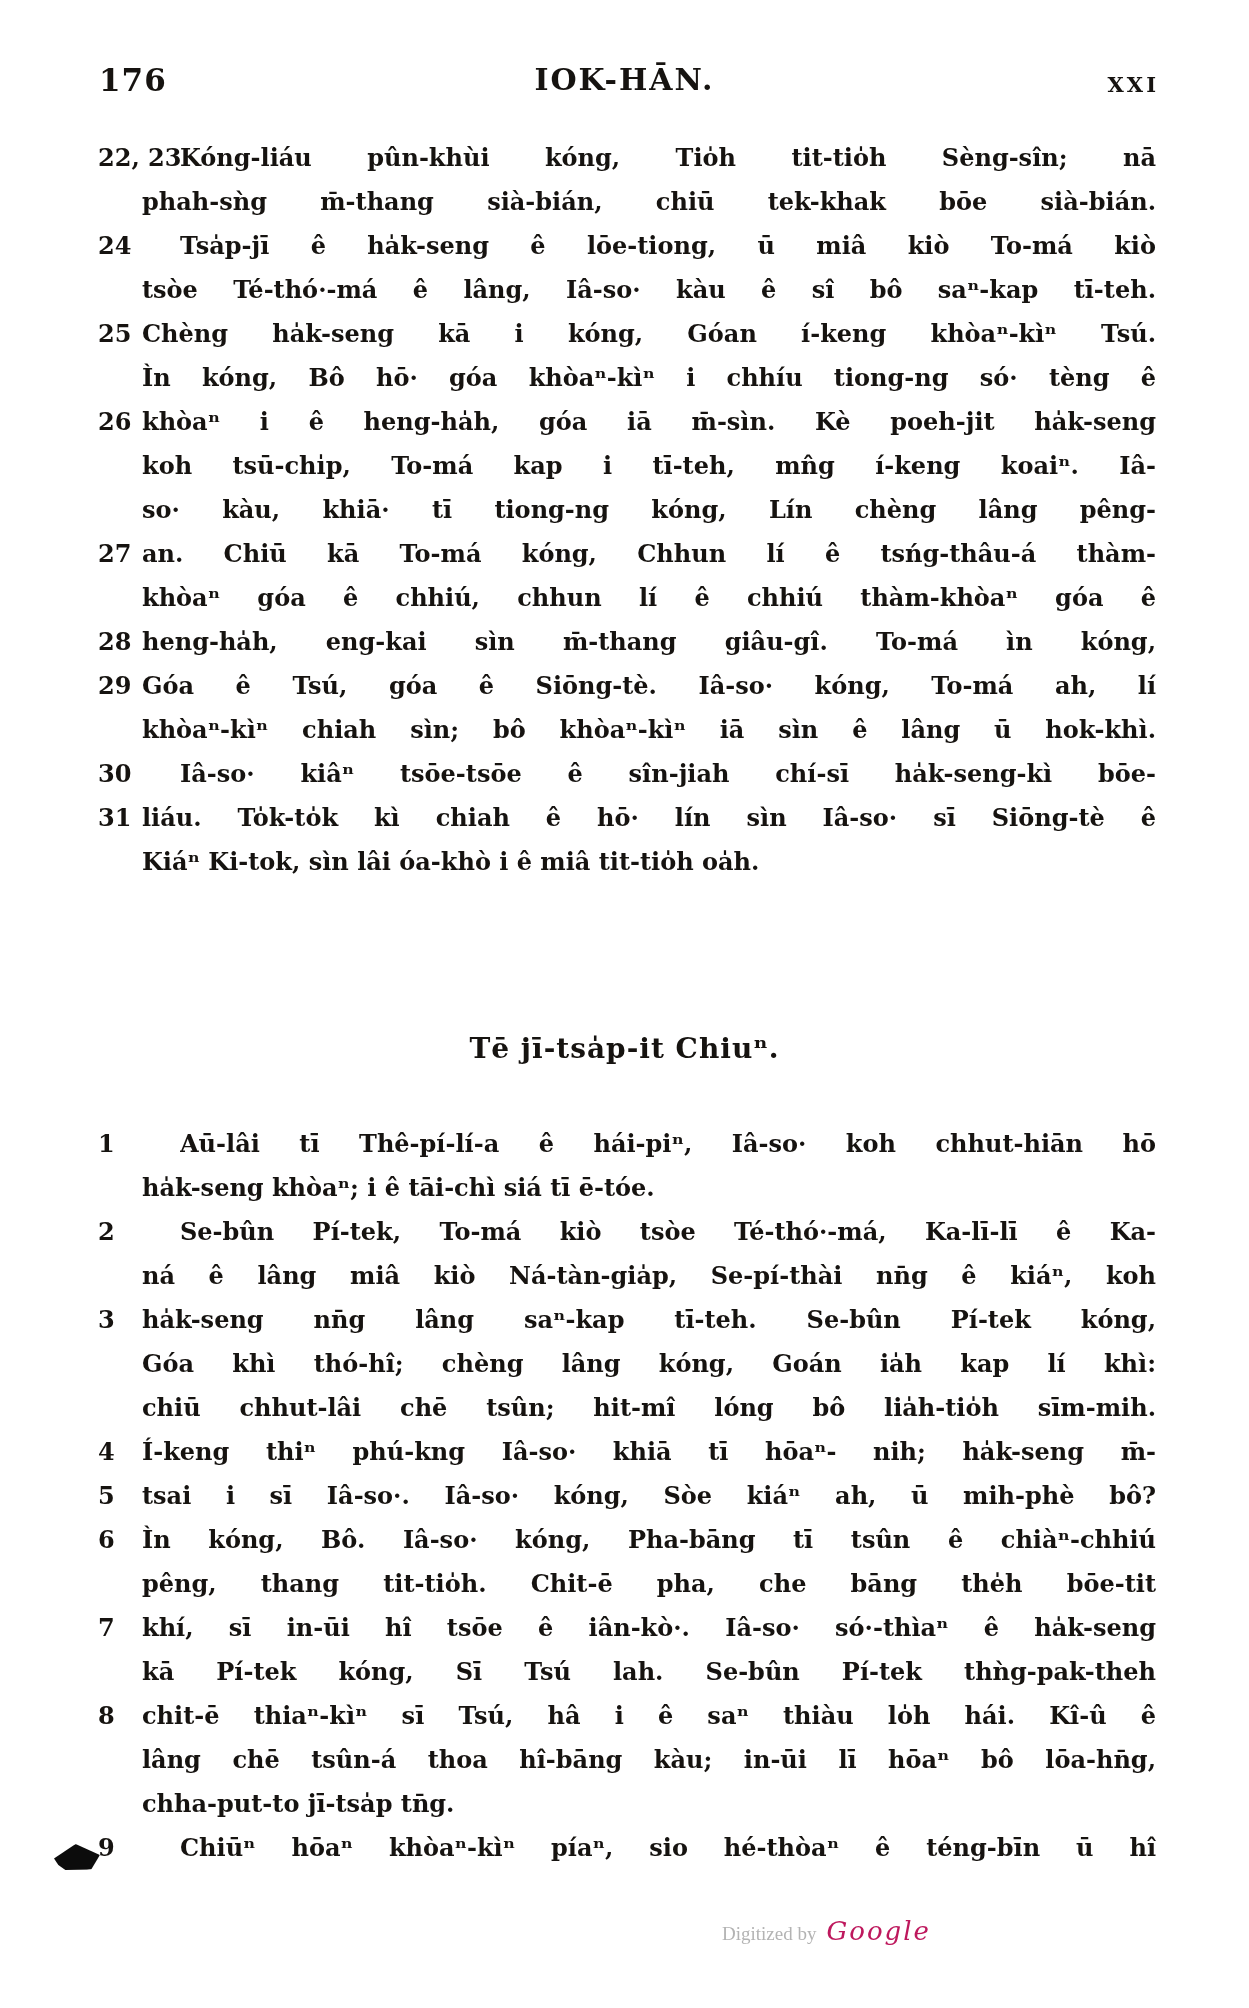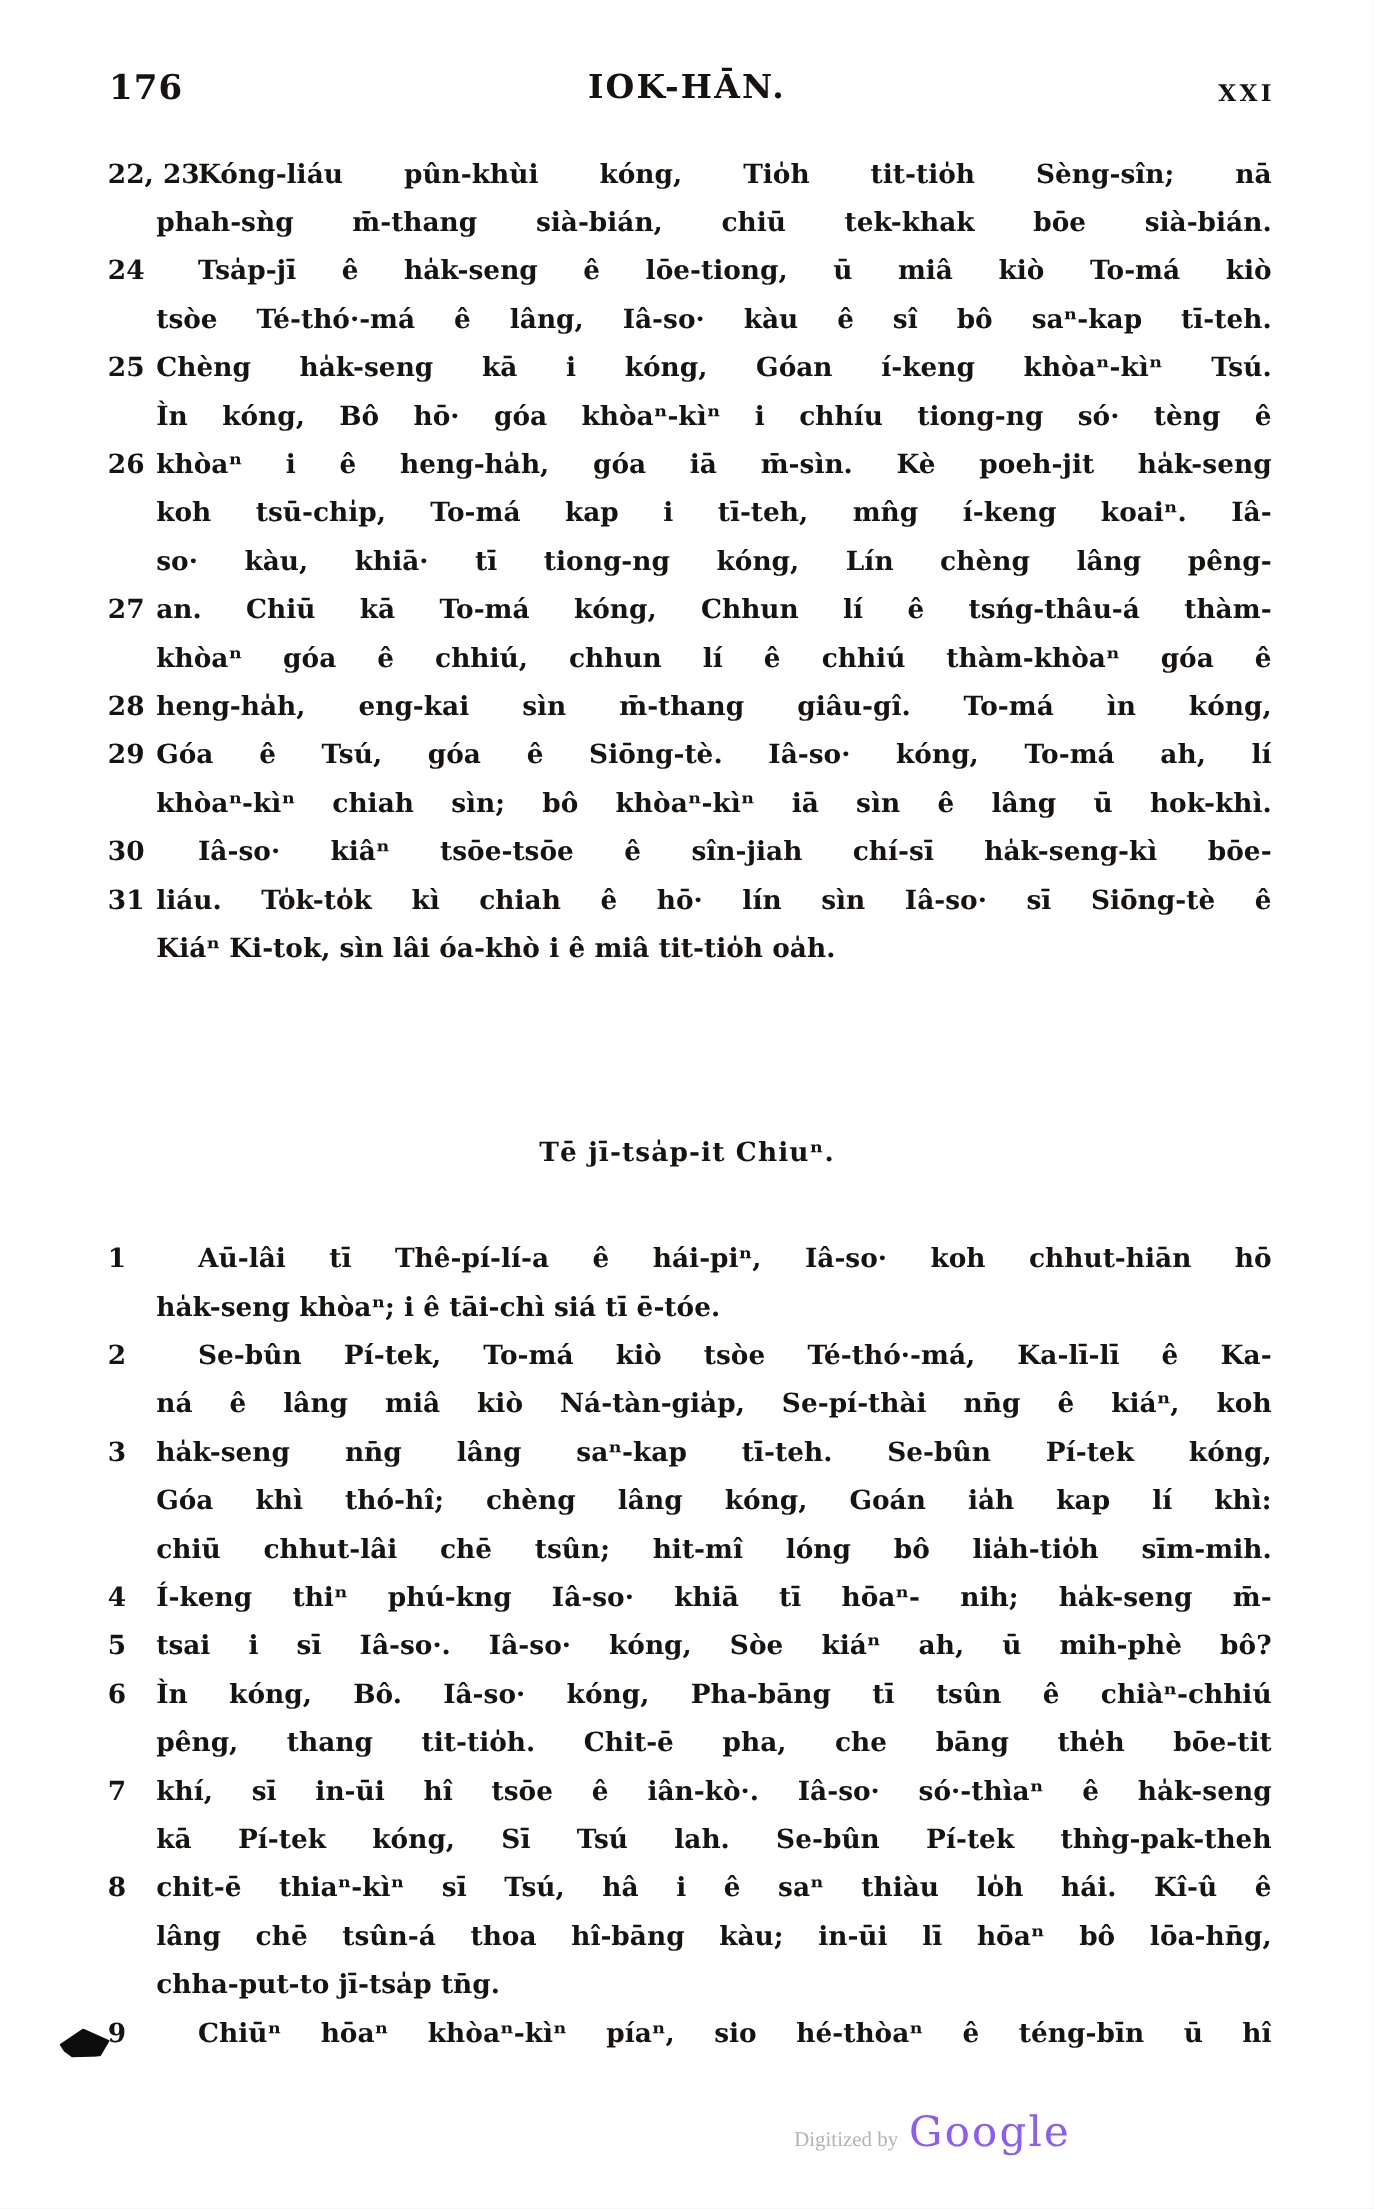--- a/index.html
+++ b/index.html
@@ -20,26 +20,26 @@
   .textblock{position:absolute;left:98px;width:1058px;font-weight:bold;font-size:24px;}
   #section1{top:136px;}
   #section2{top:1122px;}
   .line{position:relative;height:44px;line-height:44px;white-space:normal;}
   .vnum{position:absolute;left:0;top:0;line-height:44px;}
   .ltext{margin-left:44px;text-align:justify;text-align-last:justify;line-height:44px;overflow:hidden;height:44px;}
   .p .ltext{margin-left:82px;}
   .short .ltext{text-align:left;text-align-last:left;}
   .chap-heading{
     position:absolute;left:0;right:0;top:1032px;
-    text-align:center;font-size:24px;font-weight:bold;letter-spacing:1px;
+    text-align:center;font-size:28px;font-weight:bold;letter-spacing:1px;
   }
   
   .watermark{position:absolute;left:722px;top:1916px;display:flex;align-items:baseline;gap:10px;}
   .wm-prefix{font-family:Liberation Serif, serif;font-size:19px;color:#b3b3b3;}
-  .wm-brand{font-family:"DejaVu Serif", serif;font-size:38px;color:#8b5cf6;letter-spacing:2px;}
+  .wm-brand{font-family:"DejaVu Serif", serif;font-size:26px;color:#be185d;letter-spacing:2px;font-style:italic;}
   
   .ink-smudge{
     position:absolute;left:54px;top:1844px;width:46px;height:27px;
     background:#0c0c0c;
     clip-path:polygon(0 45%, 50% 0, 100% 50%, 78% 100%, 22% 92%, 8% 70%);
     transform:rotate(-6deg);
   }
 </style>
 </head>
 <body>

